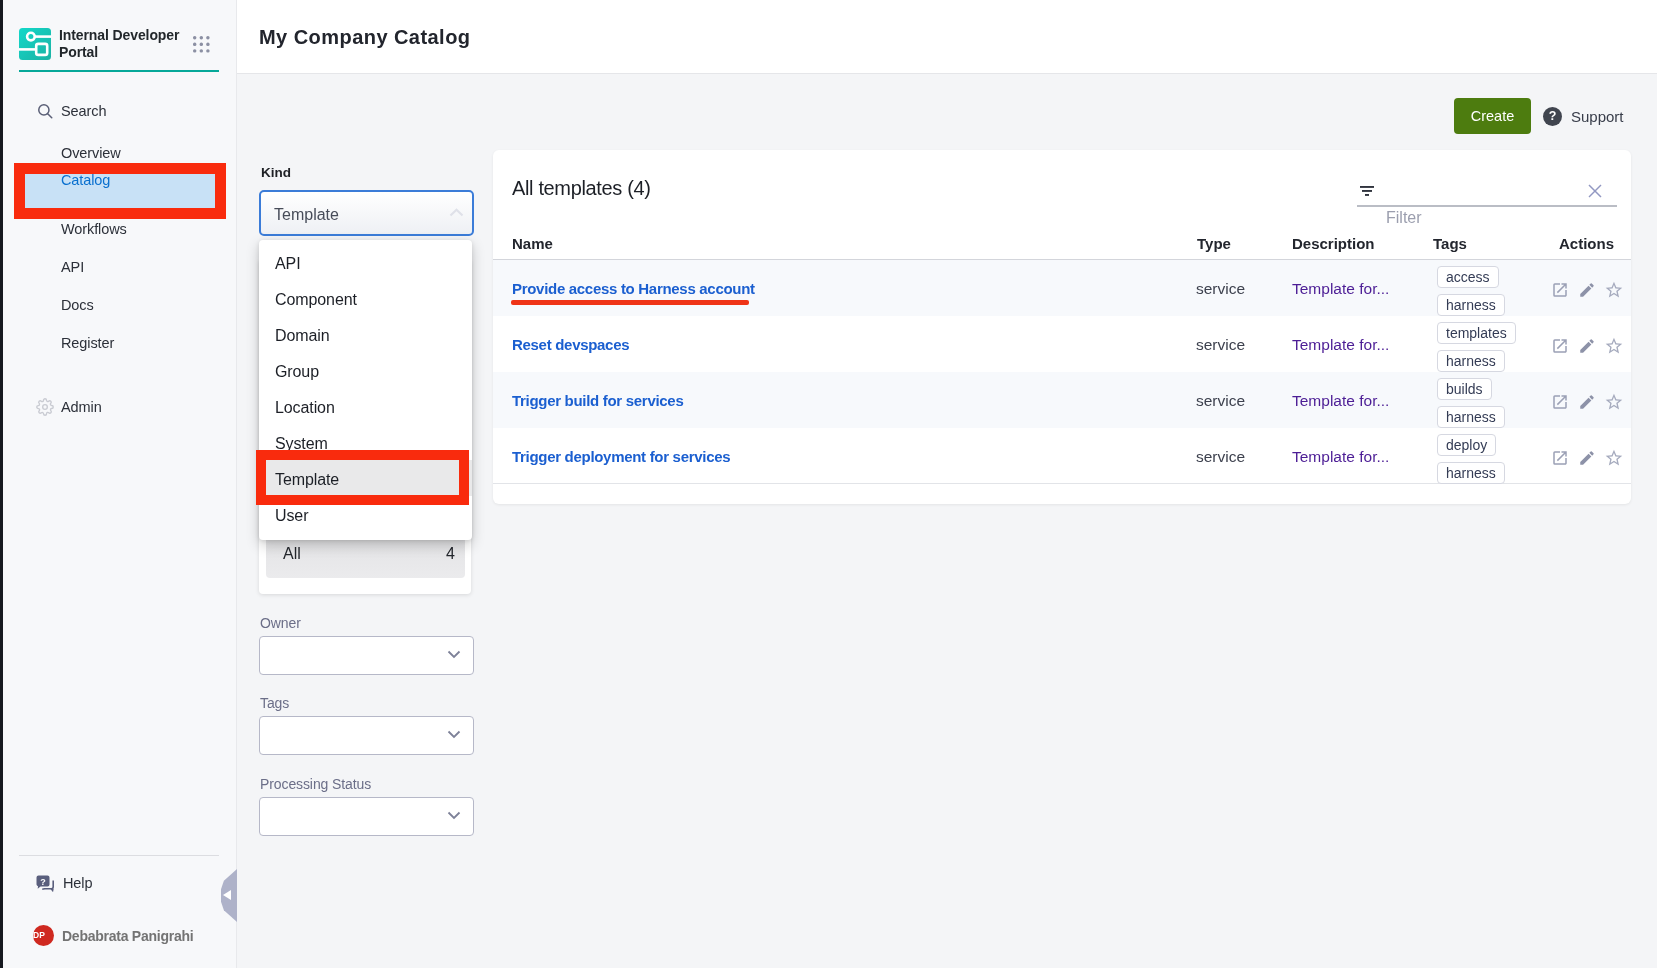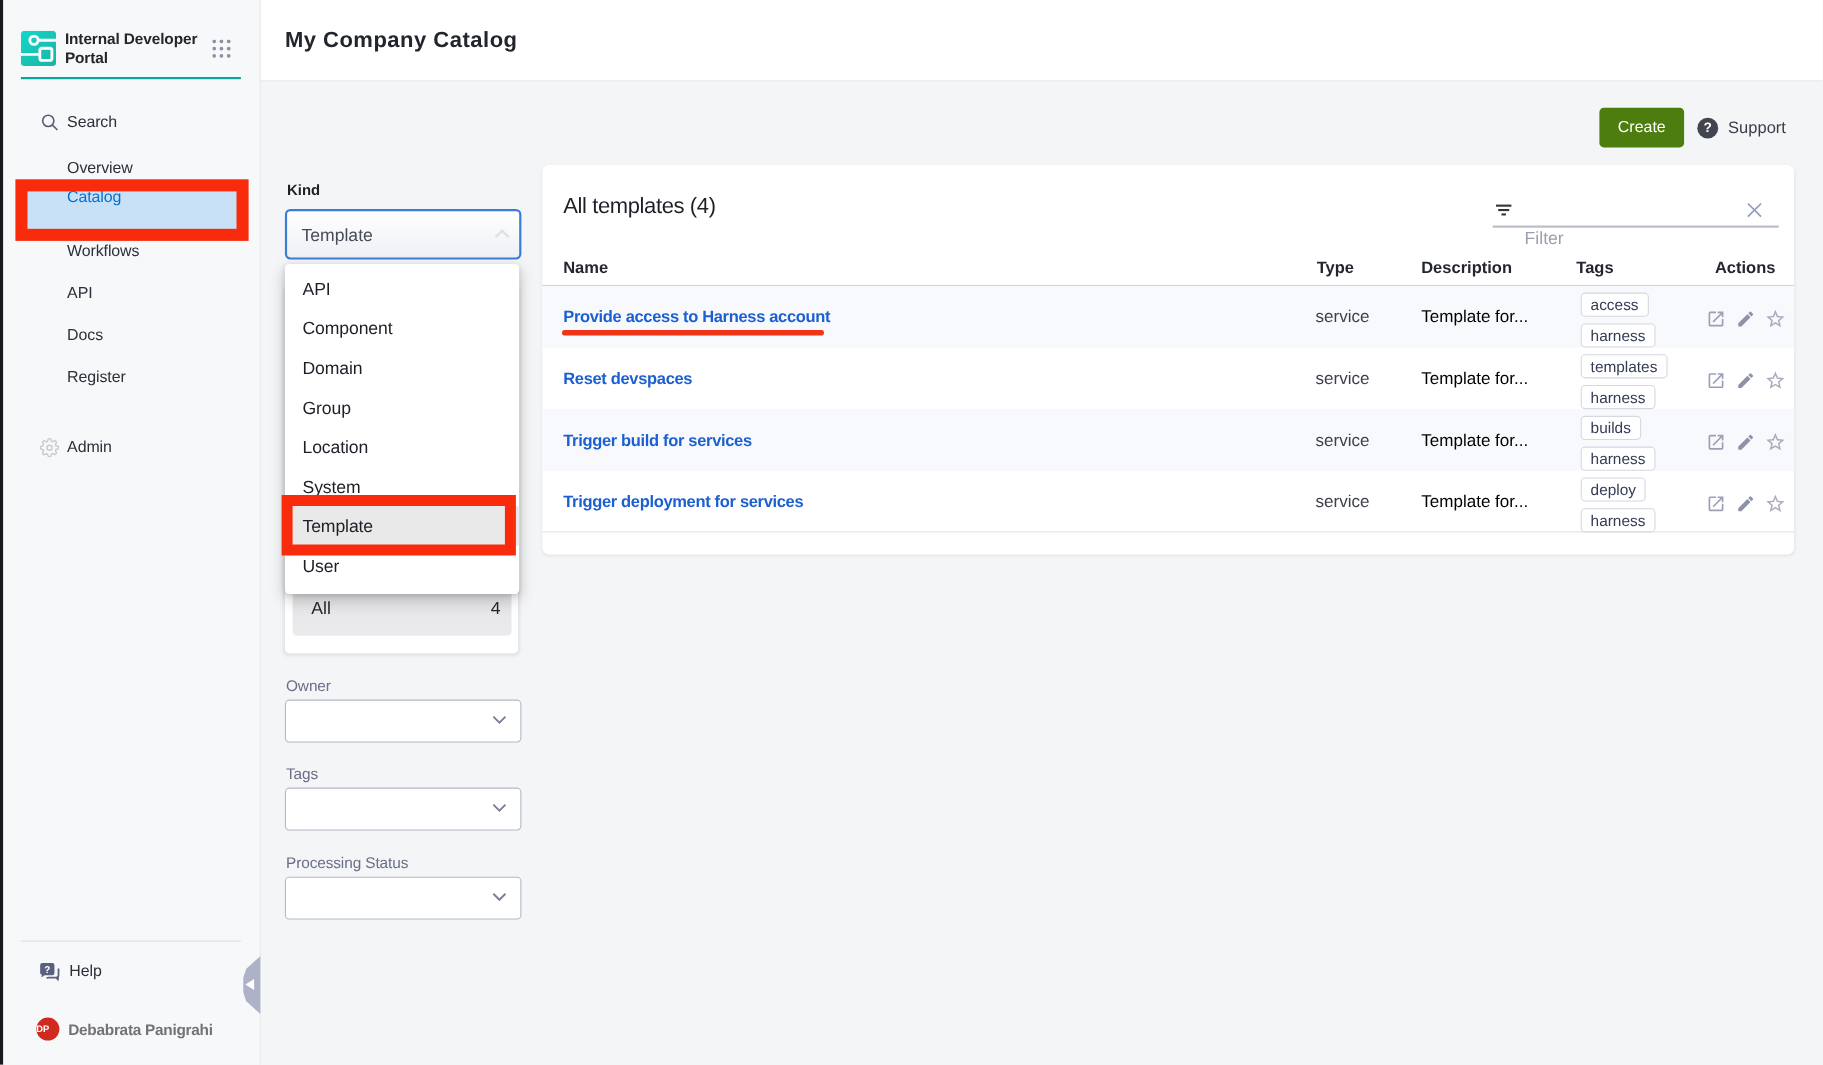--- a/index.html
+++ b/index.html
@@ -49,21 +49,21 @@
 #redline { left:511px; top:300px; width:238px; height:4.5px; background:#ef3417; border-radius:2px; }
 
 
 #card { left:493px; top:150px; width:1138px; height:354px; background:#fff; border-radius:6px; box-shadow:0 1px 3px rgba(0,0,0,0.07); }
 #tabletitle { left:512px; top:177px; font-size:20px; font-weight:normal; color:#1d2027; letter-spacing:-0.35px; }
 .colhead { position:absolute; top:235px; font-size:15px; font-weight:bold; color:#23262e; }
 .row { position:absolute; left:493px; width:1138px; height:56px; }
 .rowalt { background:#f7f9fc; }
 .namelink { position:absolute; left:512px; font-size:15px; font-weight:bold; color:#1b5fd0; letter-spacing:-0.3px; }
 .svc { position:absolute; left:1196px; font-size:15.5px; color:#3d414e; }
-.desc { position:absolute; left:1292px; font-size:15.5px; color:#000000; }
+.desc { position:absolute; left:1292px; font-size:15.5px; color:#4c1d95; }
 .chip { position:absolute; left:1437px; height:22px; line-height:21px; padding:0 8px; background:#fff; border:1px solid #d6d8e1; border-radius:4px; font-size:14px; color:#343c55; white-space:nowrap; }
 #tbottom { left:493px; top:483px; width:1138px; height:1px; background:#e2e4e8; }
 #thead-line { left:493px; top:259px; width:1138px; height:1px; background:#d3d5db; }
 
 
 #filterph { left:1386px; top:181px; font-size:16px; color:#9b9eae;margin-top:28px; }
 #filterline { left:1357px; top:205px; width:260px; height:1.5px; background:#babdc5; }
 </style>
 </head>
 <body>

